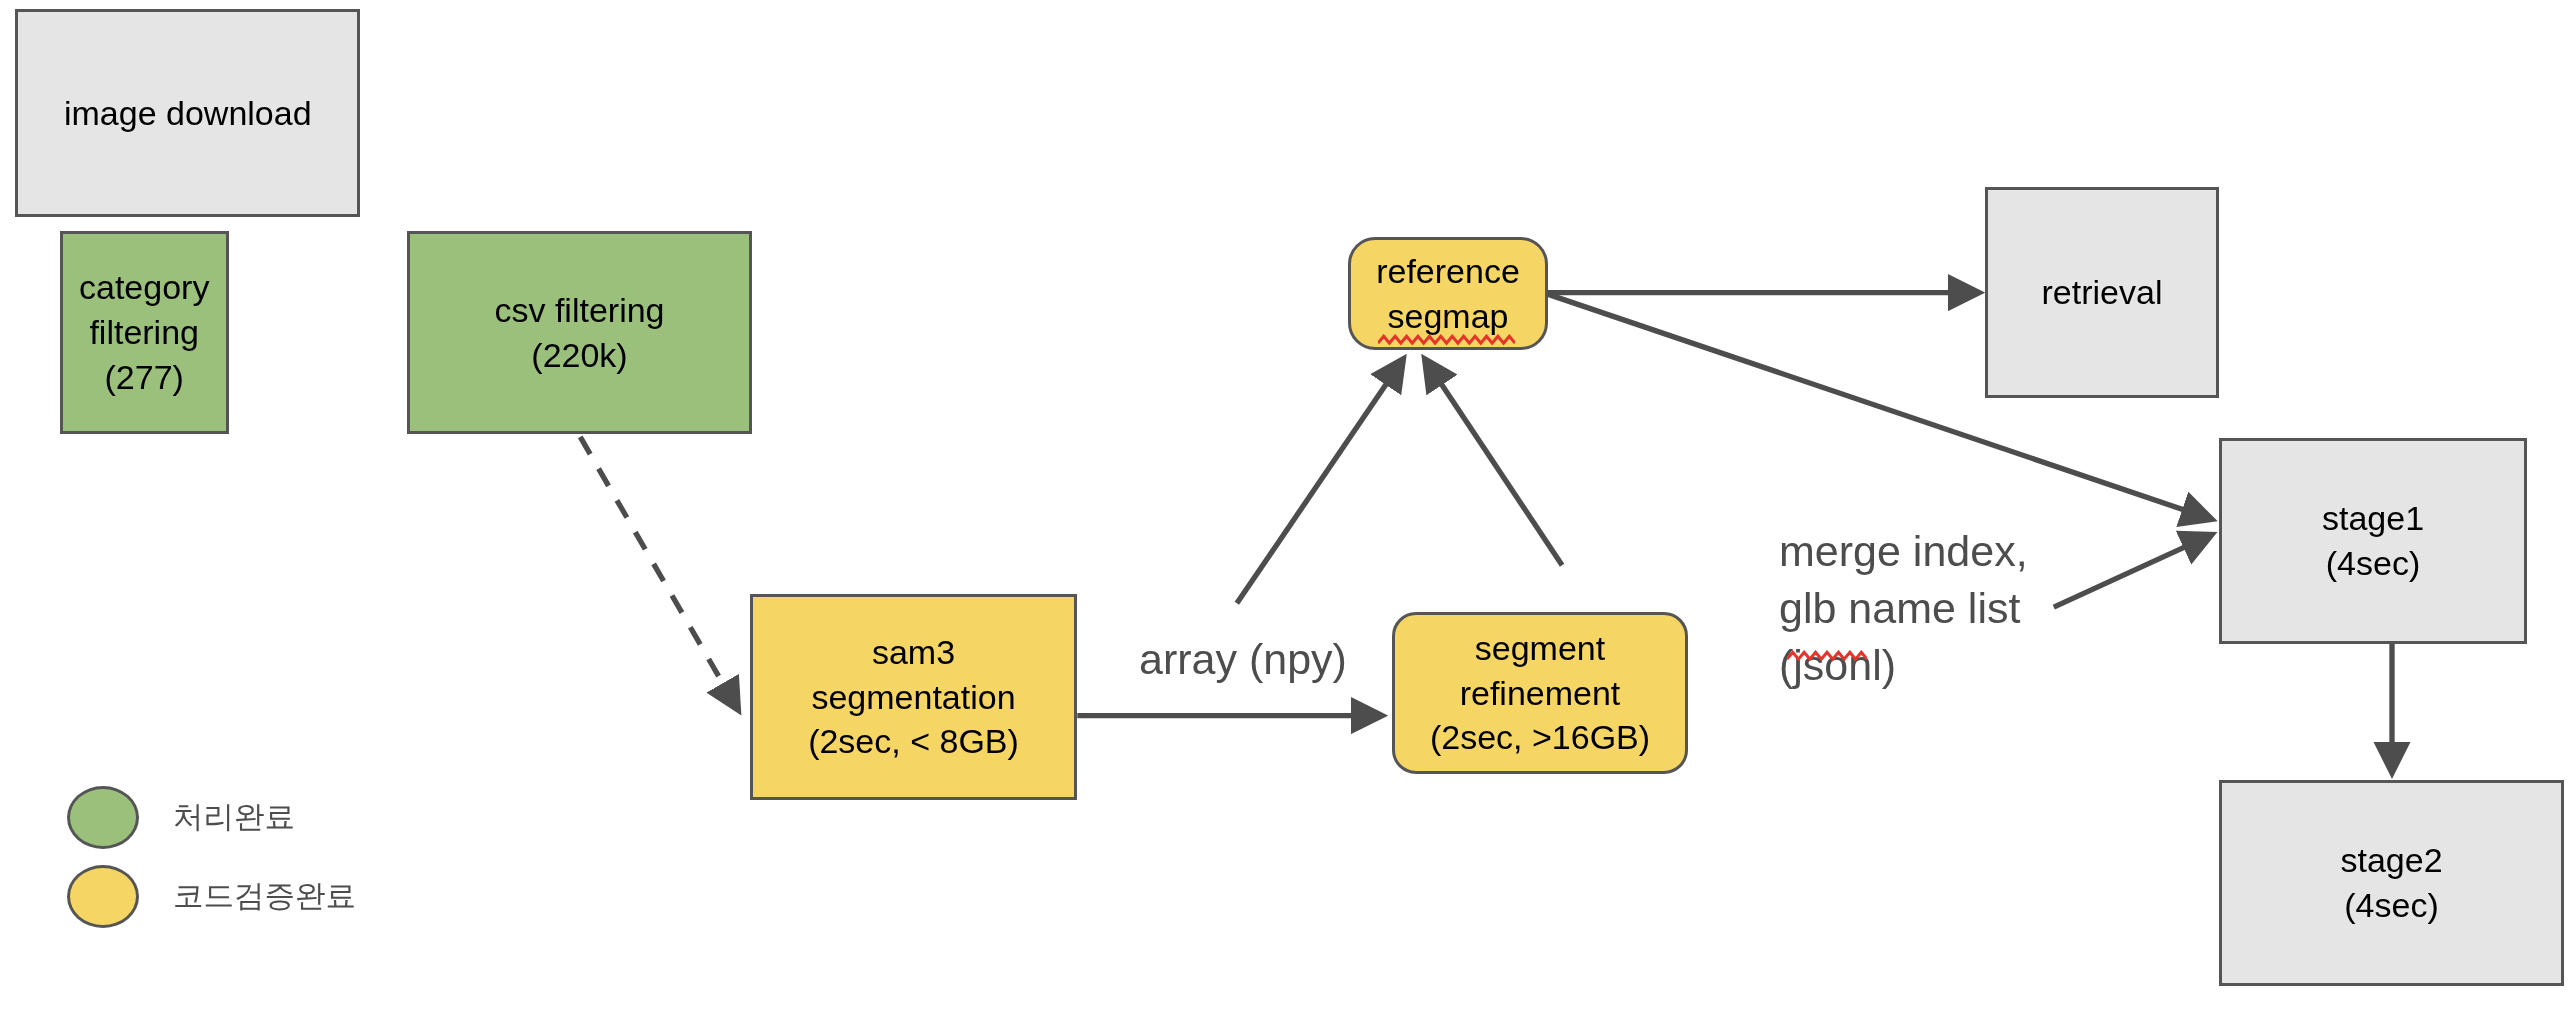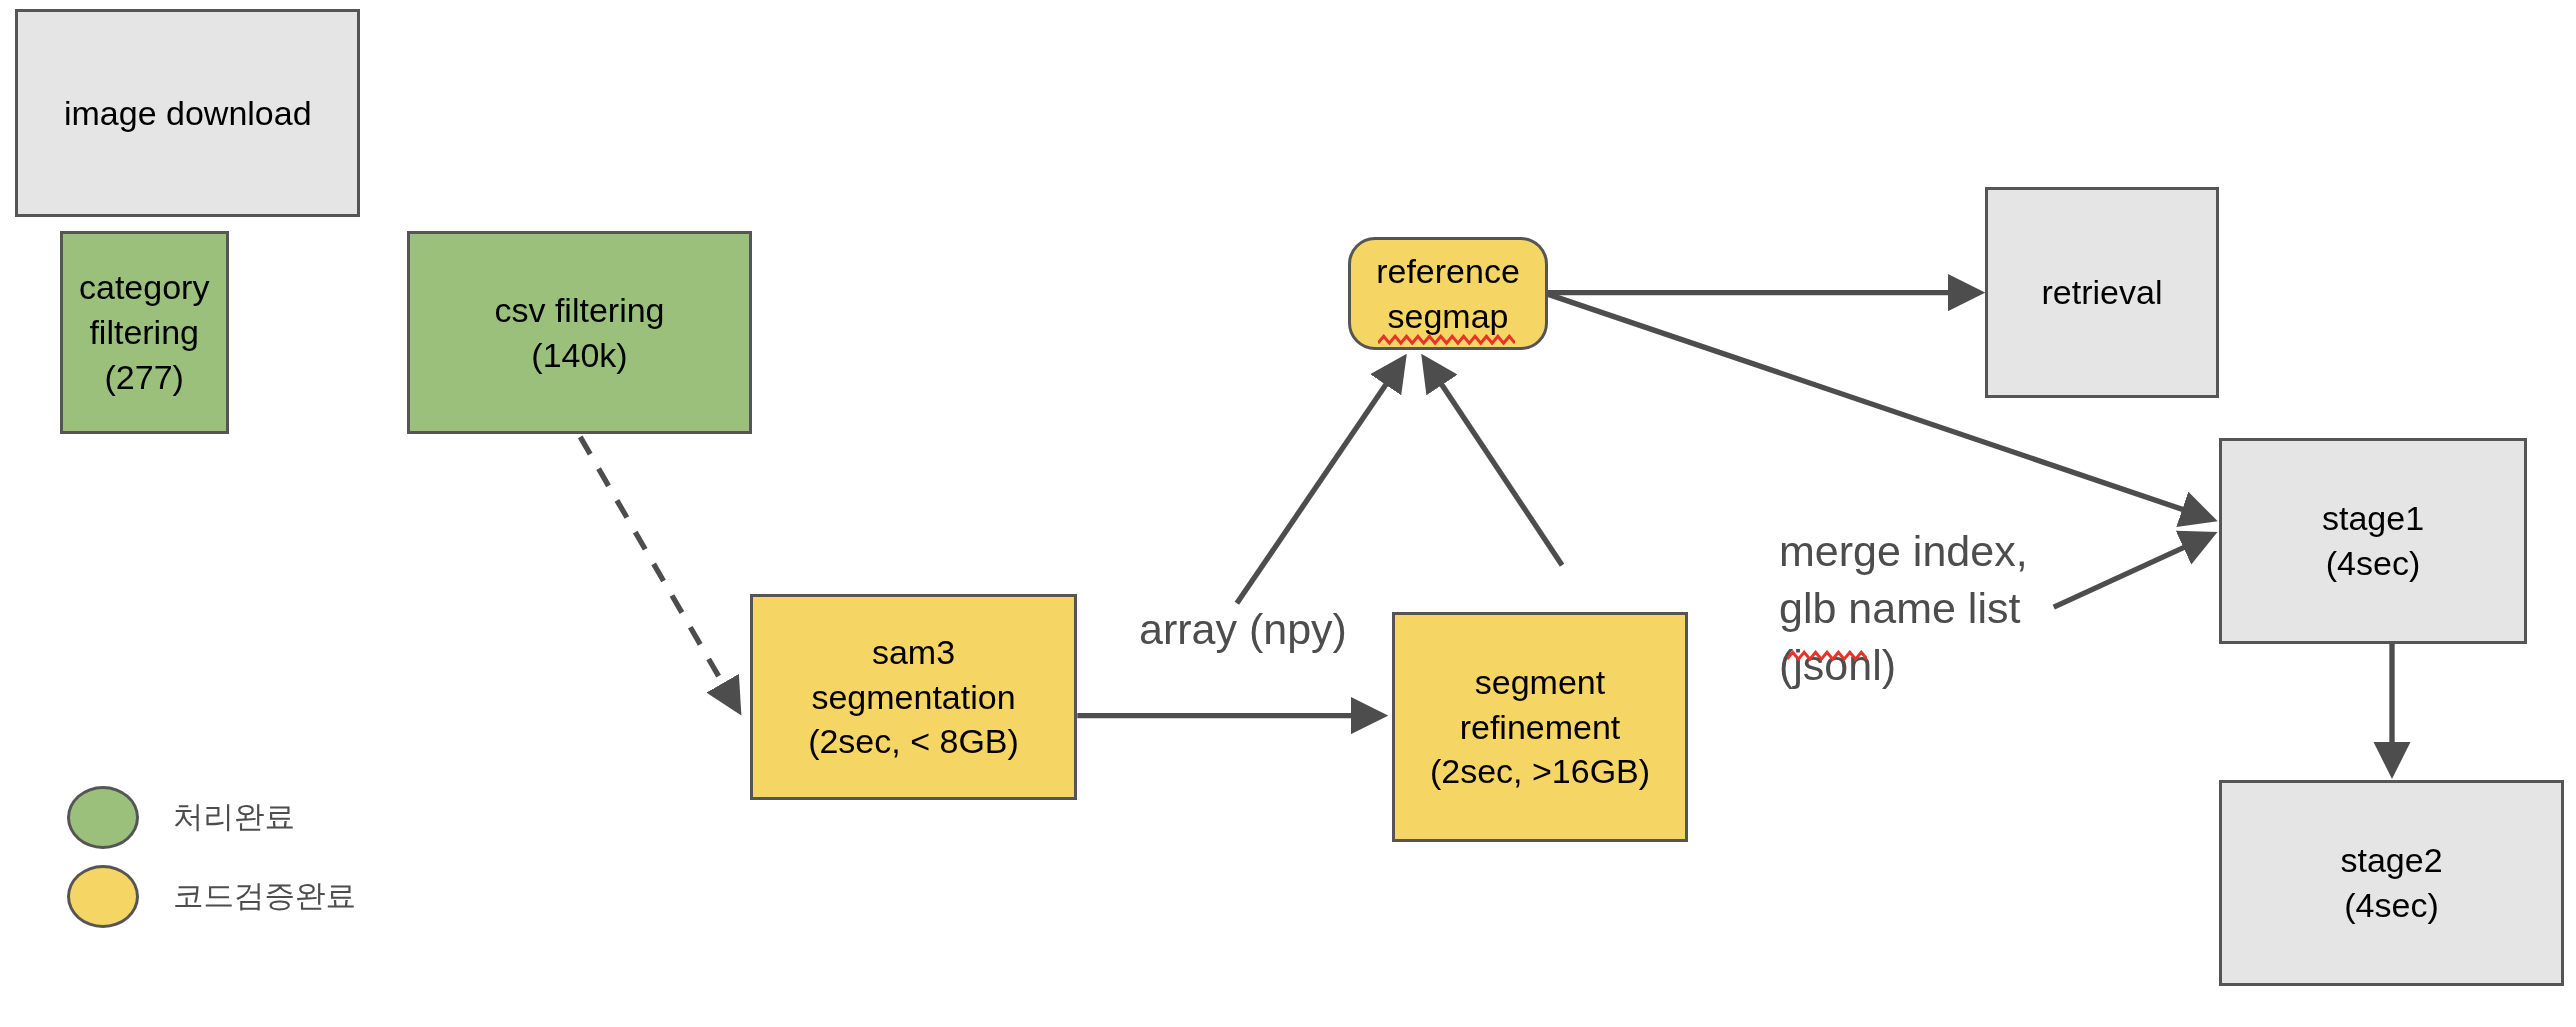--- a/index.html
+++ b/index.html
@@ -130,46 +130,46 @@
     </g>
   </svg>
 
   <div class="node gray" style="left:15.3px; top:9.2px; width:345px; height:208px;">image download</div>
 
   <div class="node green" style="left:13.7px; top:231px; width:169px; height:203px;margin-left:46px;">category
 filtering
 (277)</div>
 
   <div class="node green" style="left:405px; top:231px; width:345px; height:203px; left:407px;">csv filtering
-(140k)</div>
+(220k)</div>
 
   <div class="node yellow rounded" style="left:1348px; top:237px; width:200px; height:113px;">reference
 segmap</div>
 
   <svg class="squiggle" style="left:1378px; top:334px;" width="137" height="12.2" viewBox="0 0 180 16" xmlns="http://www.w3.org/2000/svg">
     <path d="M0 12 L7.5 3 L15 12 L22.5 3 L30 12 L37.5 3 L45 12 L52.5 3 L60 12 L67.5 3 L75 12 L82.5 3 L90 12 L97.5 3 L105 12 L112.5 3 L120 12 L127.5 3 L135 12 L142.5 3 L150 12 L157.5 3 L165 12 L172.5 3 L180 12" fill="none" stroke="#E8332A" stroke-width="4"></path>
   </svg>
 
   <div class="node gray" style="left:1985px; top:187px; width:234px; height:211px;text-align:center;">retrieval</div>
 
   <div class="node gray" style="left:2219px; top:438px; width:308px; height:206px;">stage1
 (4sec)</div>
 
   <div class="node gray" style="left:2219px; top:780px; width:345px; height:206px;">stage2
 (4sec)</div>
 
   <div class="node yellow" style="left:750px; top:594px; width:327px; height:206px;">sam3
 segmentation
 (2sec, &lt; 8GB)</div>
 
-  <div class="node yellow" style="left:1392px; top:612px; width:296px; height:230px;">segment
+  <div class="node yellow" style="left:1392px; top:612px; width:296px; height:162px;border-radius:24px;">segment
 refinement
 (2sec, &gt;16GB)</div>
 
-  <div class="edge-label" style="left:1139px; top:601px;">array (npy)</div>
+  <div class="edge-label" style="left:1139px; top:631px;">array (npy)</div>
 
   <div class="edge-label" style="left:1779px; top:523px;">merge index,
 glb name list
 (jsonl)</div>
 
   <svg class="squiggle" style="left:1787px; top:650px;" width="80" height="12.2" viewBox="0 0 105 16" xmlns="http://www.w3.org/2000/svg">
     <path d="M0 12 L7.5 3 L15 12 L22.5 3 L30 12 L37.5 3 L45 12 L52.5 3 L60 12 L67.5 3 L75 12 L82.5 3 L90 12 L97.5 3 L105 12" fill="none" stroke="#E8332A" stroke-width="4"></path>
   </svg>
 
   <div class="legend" style="left:67px; top:786px; width:382px; height:160px;">

